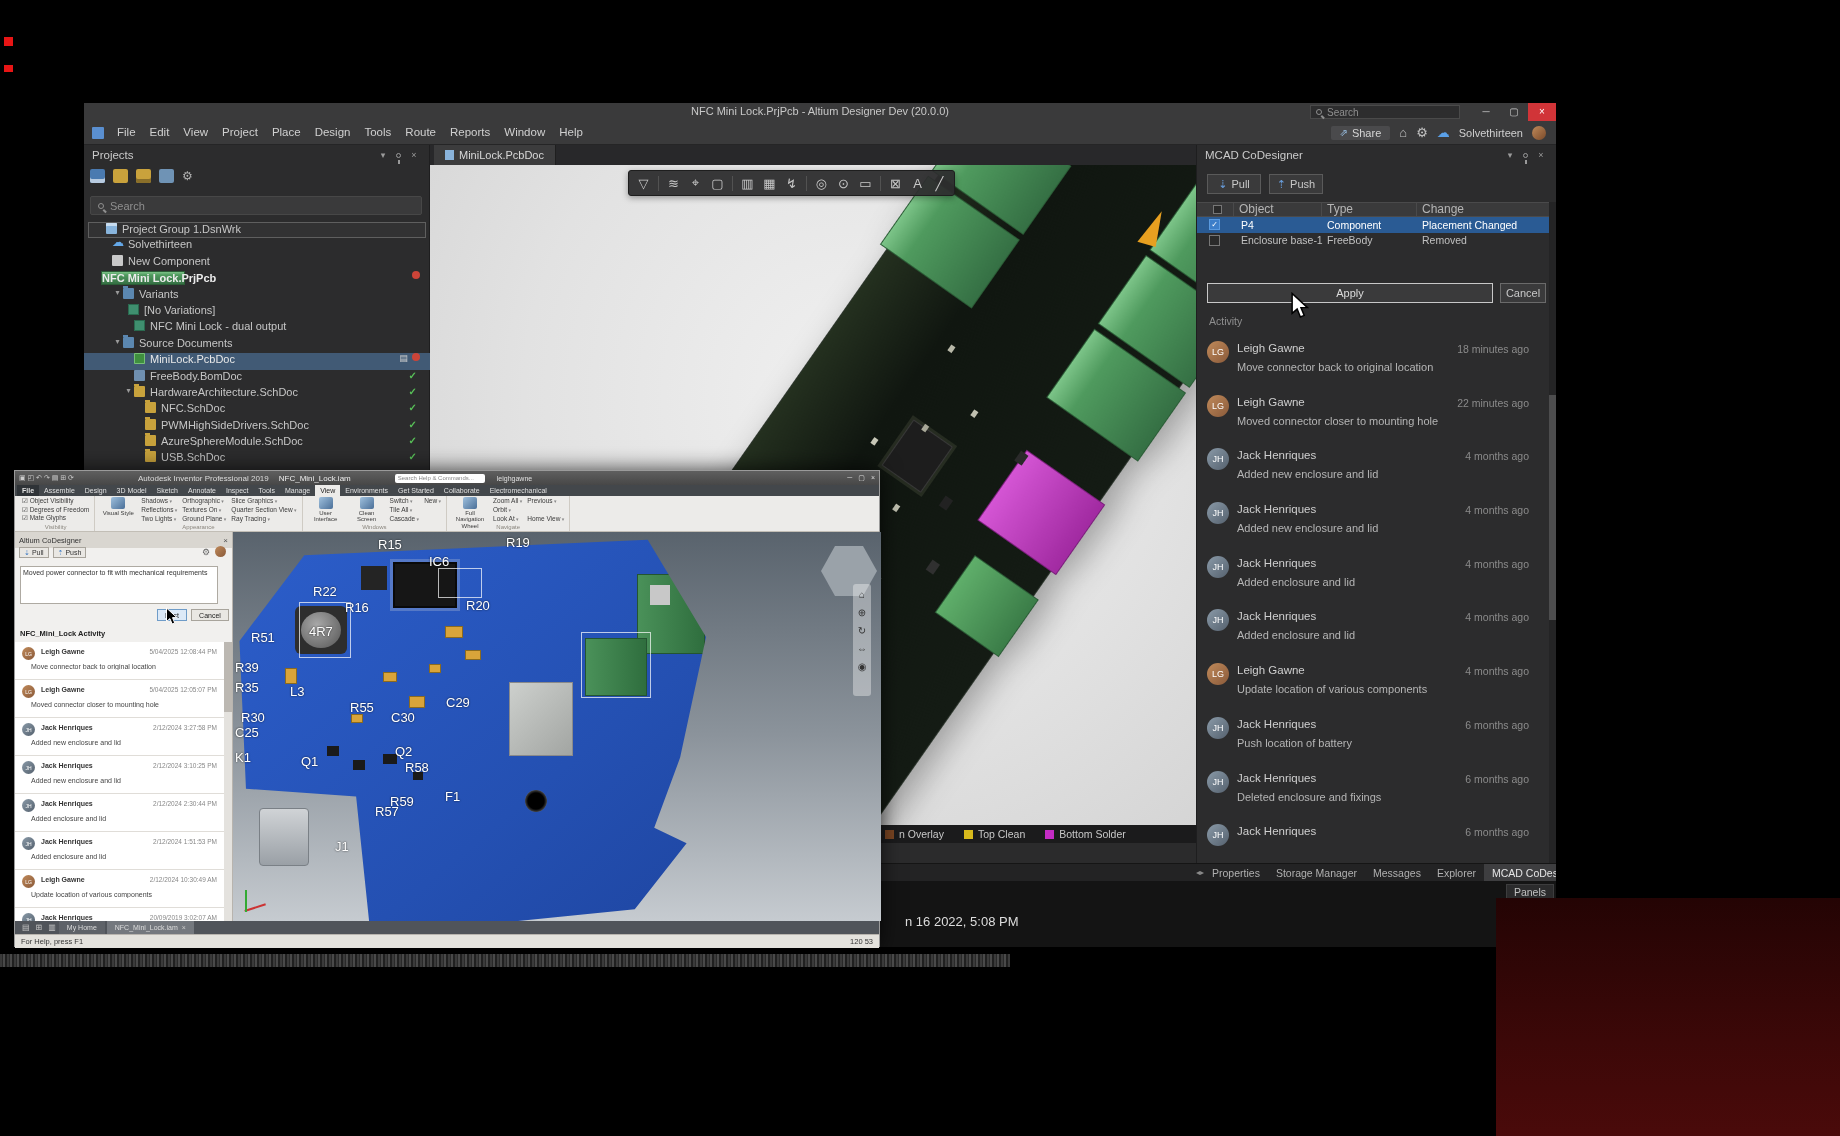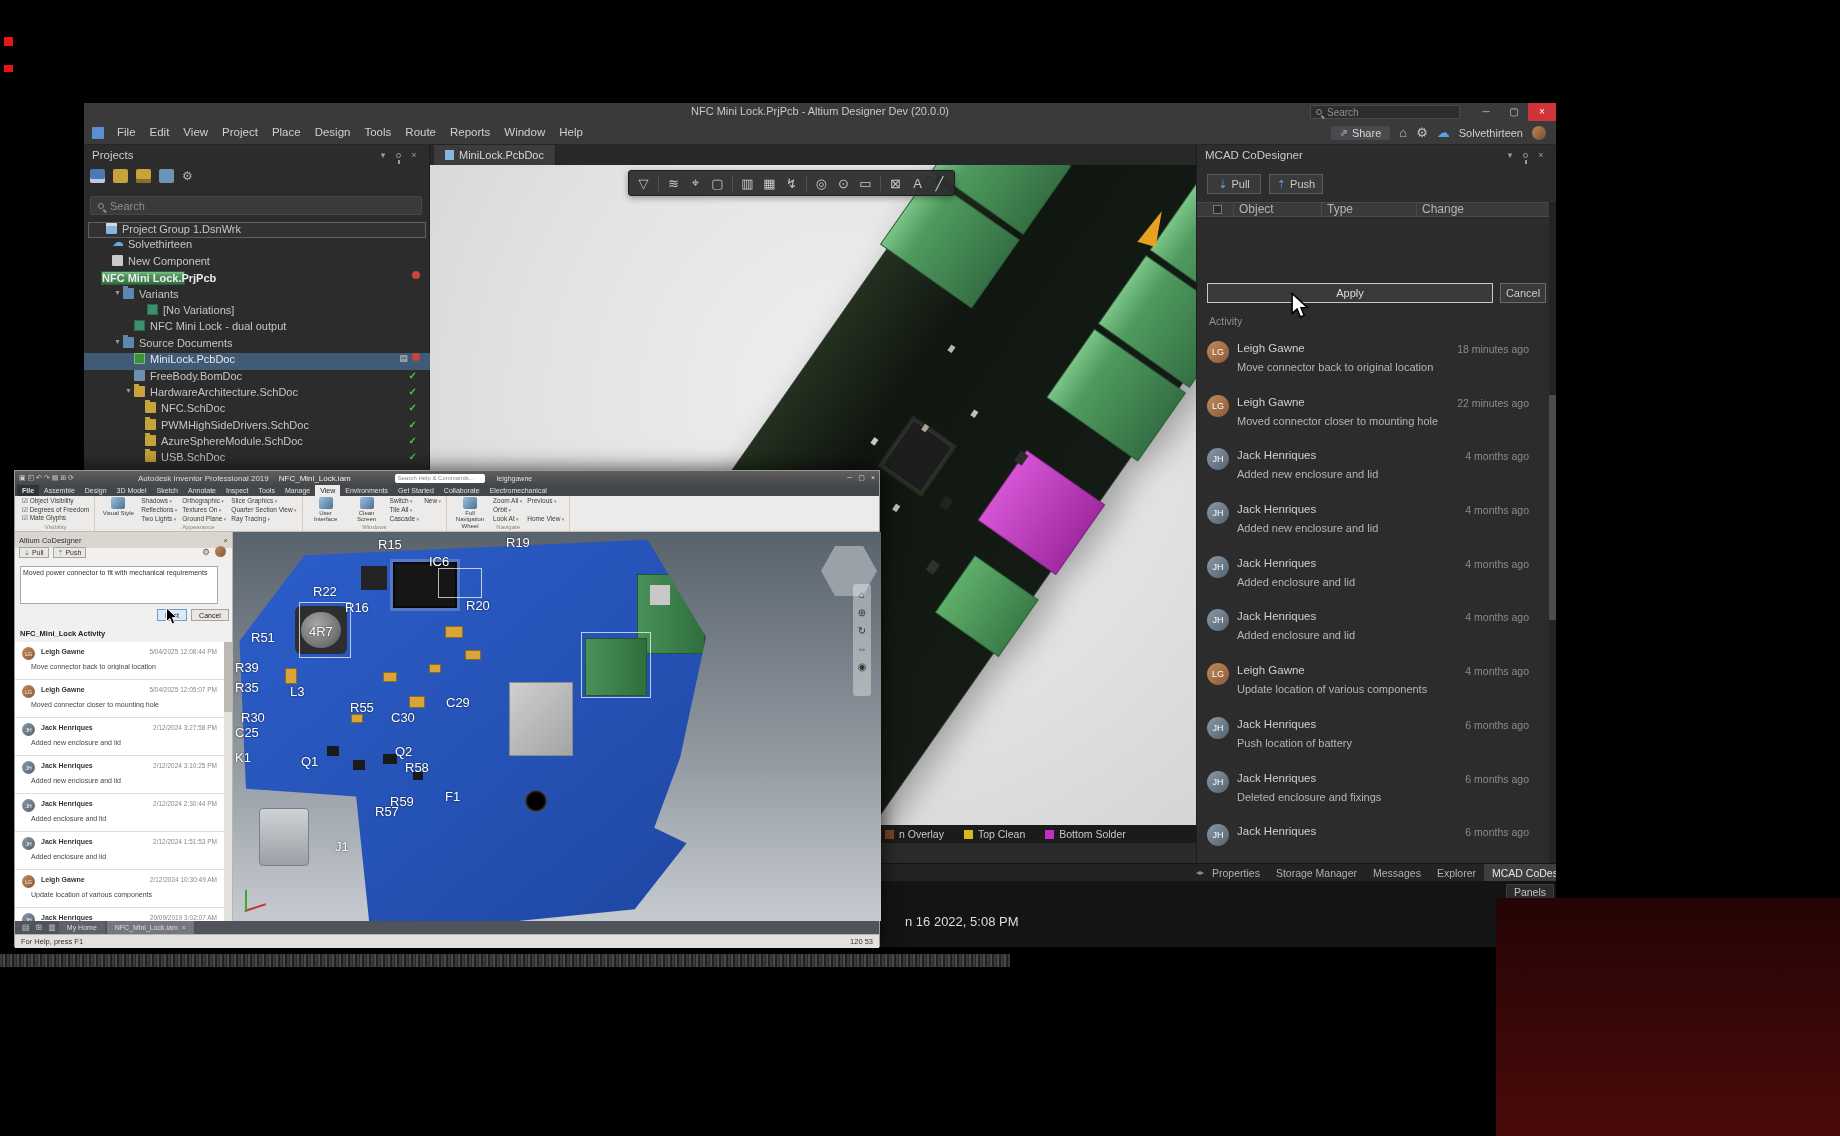--- a/index.html
+++ b/index.html
@@ -403,21 +403,21 @@
           <span class="tlabel tb">NFC Mini Lock.PrjPcb</span>
           <span class="tsp"></span>
           <span class="tred"></span>
         </div>
         <div class="trow" style="padding-left: 28px;">
           <span class="tarrow has"></span>
           <span class="ticon ti-folder"></span>
           <span class="tlabel">Variants</span>
           <span class="tsp"></span>
         </div>
-        <div class="trow" style="padding-left: 52px;">
+        <div class="trow" style="padding-left: 33px;">
           <span class="tarrow"></span>
           <span class="ticon ti-variant"></span>
           <span class="tlabel">[No Variations]</span>
           <span class="tsp"></span>
         </div>
         <div class="trow" style="padding-left: 39px;">
           <span class="tarrow"></span>
           <span class="ticon ti-variant2"></span>
           <span class="tlabel">NFC Mini Lock - dual output</span>
           <span class="tsp"></span>
@@ -558,20 +558,34 @@
     </div>
     <div id="mcad-table">
       <div class="mhead">
         <span class="mh w0">
             <span class="mhcb"></span>
           </span>
         <span class="mh w1">Object</span>
         <span class="mh w2">Type</span>
         <span class="mh w3">Change</span>
       </div>
+      <div id="mcad-rows">
+          <div class="mrow mrsel">
+            <span class="mcb on"></span>
+            <span class="mc c1">P4</span>
+            <span class="mc c2">Component</span>
+            <span class="mc c3">Placement Changed</span>
+          </div>
+          <div class="mrow">
+            <span class="mcb"></span>
+            <span class="mc c1">Enclosure base-1</span>
+            <span class="mc c2">FreeBody</span>
+            <span class="mc c3">Removed</span>
+          </div>
+        </div>
     </div>
     <div id="mcad-apply">Apply</div>
     <div id="mcad-cancel">Cancel</div>
     <div id="mcad-acttitle">Activity</div>
     <div id="mcad-activity">
         <div class="aentry">
           <span class="aav avL">LG</span>
           <span class="aname">Leigh Gawne</span>
           <span class="atime">18 minutes ago</span>
           <span class="amsg">Move connector back to original location</span>

